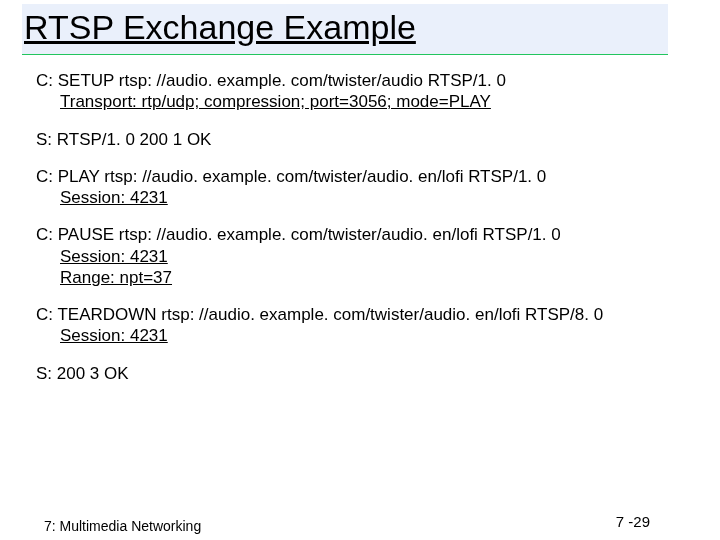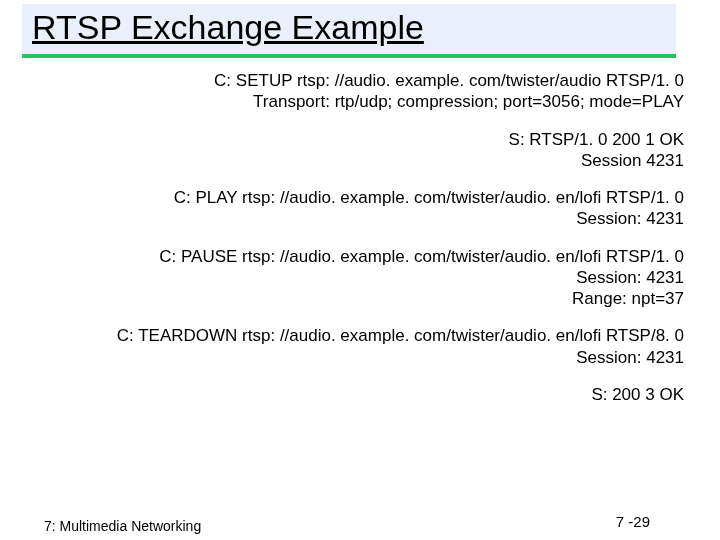--- a/index.html
+++ b/index.html
@@ -18,41 +18,41 @@
     height: 540px;
     box-sizing: border-box;
   }
   .title {
     position: absolute;
     left: 22px;
     top: 4px;
     width: 644px;
     height: 50px;
     background: #eaf0fb;
-    border-bottom: 4px solid #22c55e;
+    border-bottom: 1px solid #22c55e;
     font-size: 34px;
     line-height: 46px;
     text-decoration: underline;
-    padding-left: 10px;
+    padding-left: 2px;
     color: #000;
   }
   .body {
     position: absolute;
     left: 36px;
     top: 70px;
     width: 648px;
     font-size: 17px;
     line-height: 1.25;
-    text-align: right;
   }
   .block {
     margin-bottom: 16px;
   }
   .indent {
-    margin-left: 48px;
+    margin-left: 24px;
+    text-decoration: underline;
   }
   .noindent {
     margin-left: 0;
   }
   .footer-left {
     position: absolute;
     left: 44px;
     bottom: 6px;
     font-size: 14px;
     line-height: 1.15;
@@ -74,21 +74,20 @@
 
   <div class="body">
 
     <div class="block">
       <div class="noindent">C: SETUP rtsp: //audio. example. com/twister/audio RTSP/1. 0</div>
       <div class="indent">Transport: rtp/udp; compression; port=3056; mode=PLAY</div>
     </div>
 
     <div class="block">
       <div class="noindent">S: RTSP/1. 0 200 1 OK</div>
-      <div class="indent">Session 4231</div>
     </div>
 
     <div class="block">
       <div class="noindent">C: PLAY rtsp: //audio. example. com/twister/audio. en/lofi RTSP/1. 0</div>
       <div class="indent">Session: 4231</div>
     </div>
 
     <div class="block">
       <div class="noindent">C: PAUSE rtsp: //audio. example. com/twister/audio. en/lofi RTSP/1. 0</div>
       <div class="indent">Session: 4231</div>

